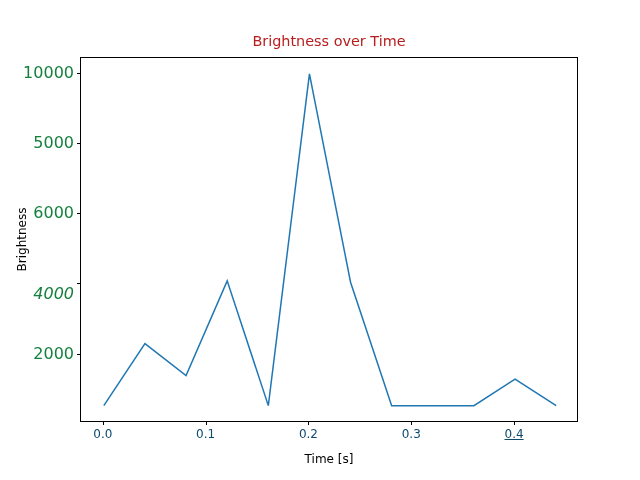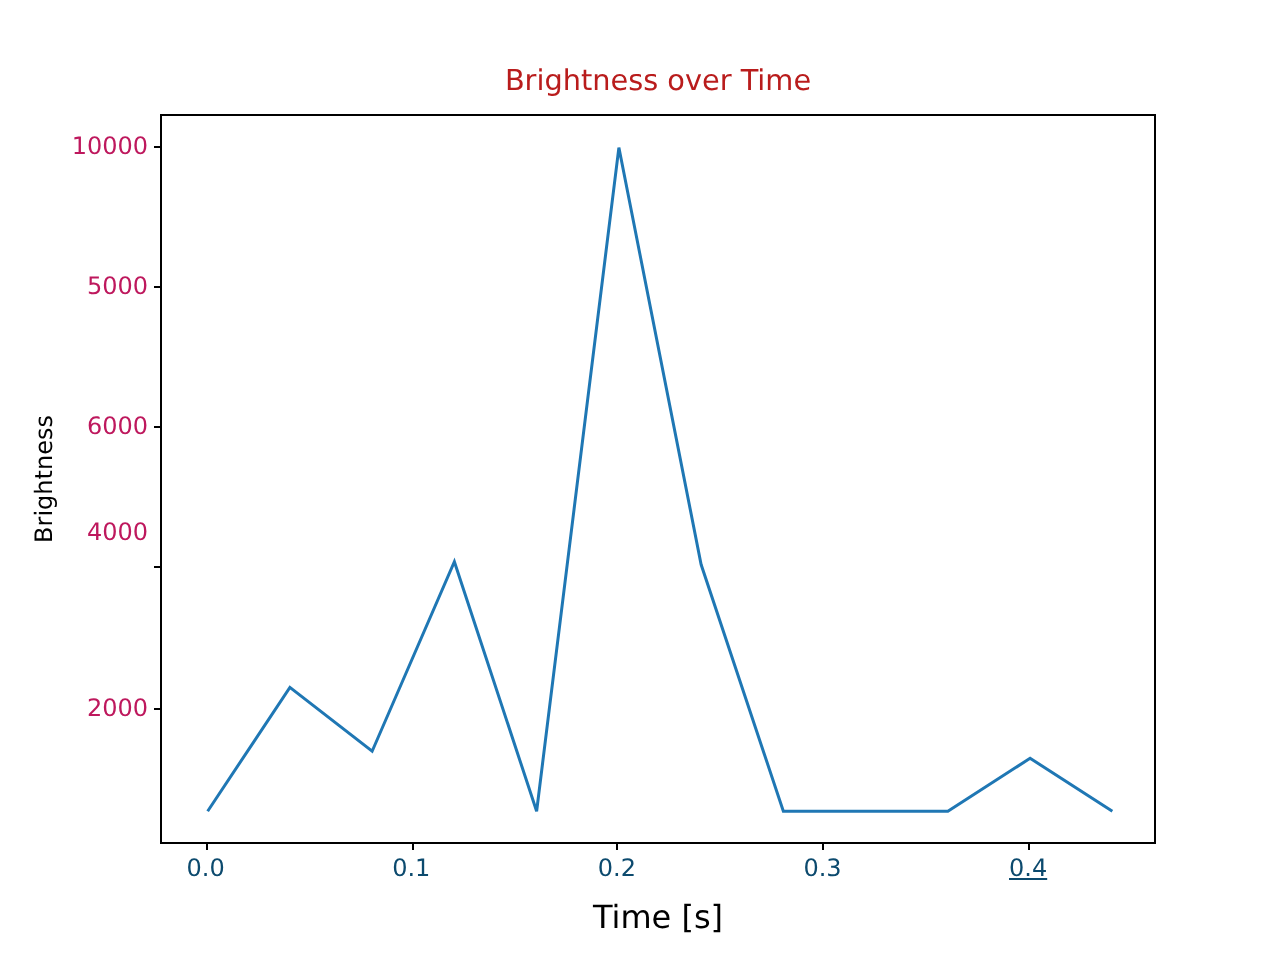--- a/index.html
+++ b/index.html
@@ -45,22 +45,22 @@
     left: 0;
     top: 0;
     width: 498px;
     height: 365px;
     display: block;
   }
   .ytick-label {
     position: absolute;
     right: 566px;
     text-align: right;
-    font-size: 12px;
-    color: #be185d;
+    font-size: 16px;
+    color: #15803d;
     line-height: 12px;
     white-space: nowrap;
   }
   .ytick-mark {
     position: absolute;
     left: 76.5px;
     width: 3.5px;
     height: 0;
     border-top: 1.1px solid #000000;
   }
@@ -81,21 +81,21 @@
     width: 0;
     height: 3.5px;
     border-left: 1.1px solid #000000;
   }
   #xaxis-label {
     position: absolute;
     left: 80px;
     top: 452px;
     width: 498px;
     text-align: center;
-    font-size: 16px;
+    font-size: 12px;
     color: #000000;
     line-height: 14px;
     white-space: nowrap;
   }
   #yaxis-label {
     position: absolute;
     left: 0px;
     top: 0px;
     width: 365px;
     height: 16px;
@@ -116,21 +116,21 @@
   <div id="chart-title">Brightness over Time</div>
 
   <div id="plot-area">
     <svg id="series-svg" viewBox="0 0 498 365" preserveAspectRatio="none">
       <polyline id="series-path" fill="none" stroke="#1f77b4" stroke-width="1.5" stroke-linejoin="miter" stroke-linecap="butt" points="22.82,347.63 63.95,285.68 105.07,317.62 146.19,222.86 187.32,347.63 228.44,15.79 269.56,224.26 310.68,347.63 351.81,347.63 392.93,347.63 434.05,321.13 475.18,347.63"></polyline>
     </svg>
   </div>
 
   <div id="ytick-labels">
       <div class="ytick-label" style="top: 347.562px;">2000</div>
-      <div class="ytick-label" style="top: 260px;">4000</div>
+      <div class="ytick-label" style="top: 288px; font-style: italic;">4000</div>
       <div class="ytick-label" style="top: 207.178px; text-align: center;">6000</div>
       <div class="ytick-label" style="top: 136.986px;">5000</div>
       <div class="ytick-label" style="top: 66.7933px;">10000</div>
     </div>
   <div id="ytick-marks">
       <div class="ytick-mark" style="top: 353.562px;"></div>
       <div class="ytick-mark" style="top: 283.37px;"></div>
       <div class="ytick-mark" style="top: 213.178px;"></div>
       <div class="ytick-mark" style="top: 142.986px;"></div>
       <div class="ytick-mark" style="top: 72.7933px;"></div>

